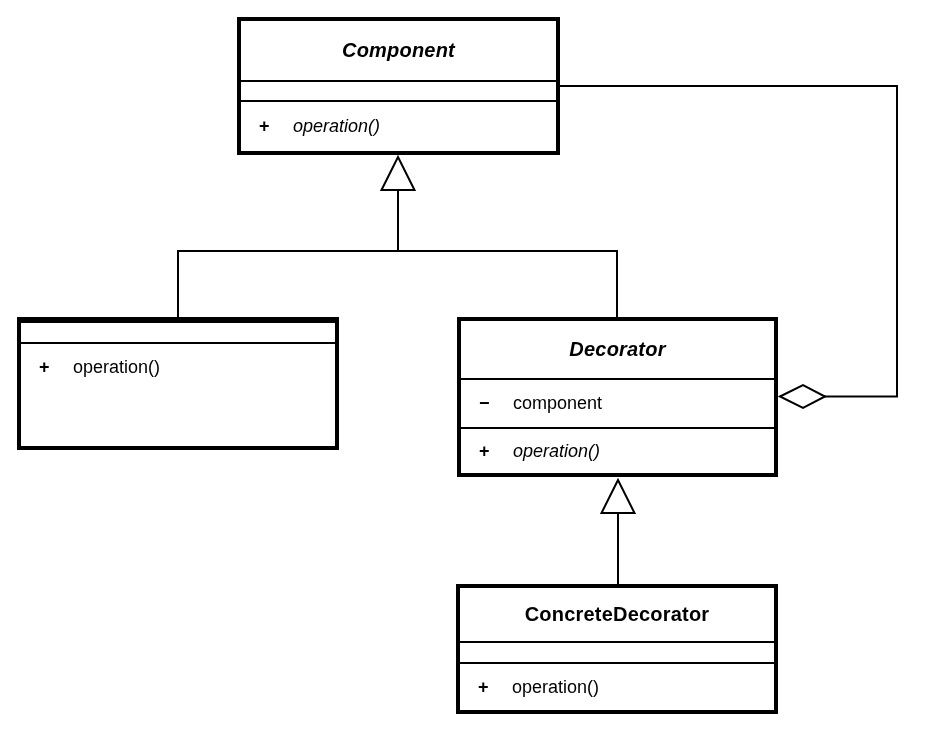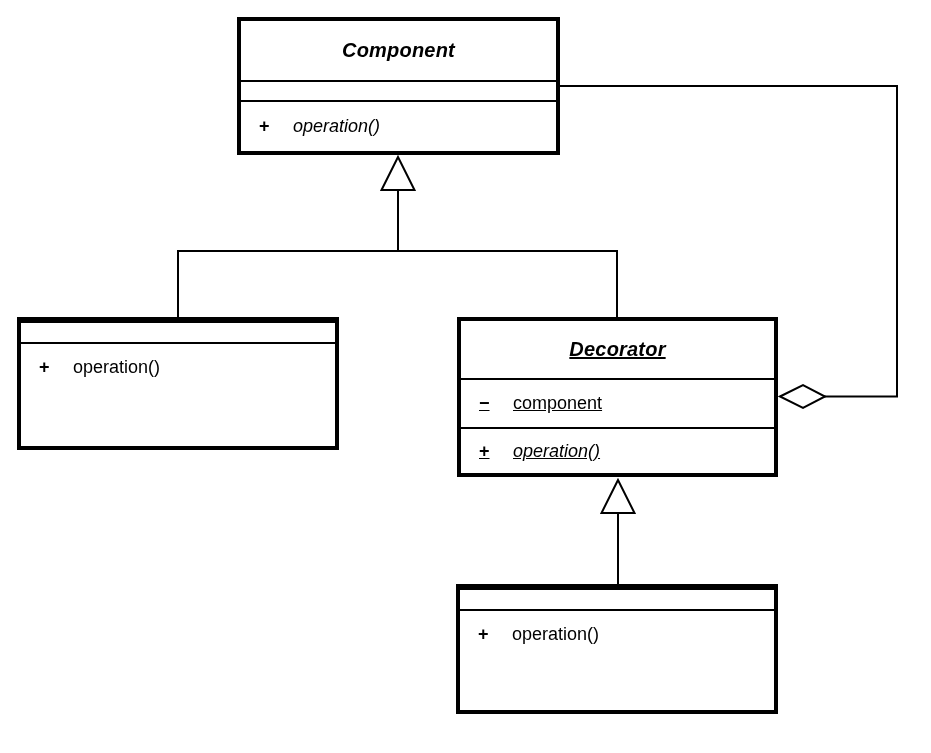--- a/index.html
+++ b/index.html
@@ -73,37 +73,38 @@
   <div class="uml-class" style="left:17px; top:317px; width:322px; height:133px;">
     <div class="sec attrs" style="height:21px"></div>
     <div class="sec ops" style="height:49px">
       <div class="member">
         <span class="vis">+</span>
         <span class="sig">operation()</span>
       </div>
     </div>
   </div>
 
-  <div class="uml-class abstract" style="left:457px; top:317px; width:321px; height:160px;text-decoration:underline;">
+  <div class="uml-class abstract" style="left:457px; top:317px; width:321px; height:160px;">
     <div class="sec title" style="height:57px">Decorator</div>
     <div class="sec attrs" style="height:49px">
       <div class="member">
         <span class="vis">−</span>
         <span class="sig">component</span>
       </div>
     </div>
     <div class="sec ops" style="height:46px">
       <div class="member">
         <span class="vis">+</span>
         <span class="sig abstract-op">operation()</span>
       </div>
     </div>
   </div>
 
   <div class="uml-class" style="left:456px; top:584px; width:322px; height:130px;">
+    <div class="sec title" style="height:53px">ConcreteDecorator</div>
     <div class="sec attrs" style="height:21px"></div>
     <div class="sec ops" style="height:48px">
       <div class="member">
         <span class="vis">+</span>
         <span class="sig">operation()</span>
       </div>
     </div>
   </div>
 
 </div>

